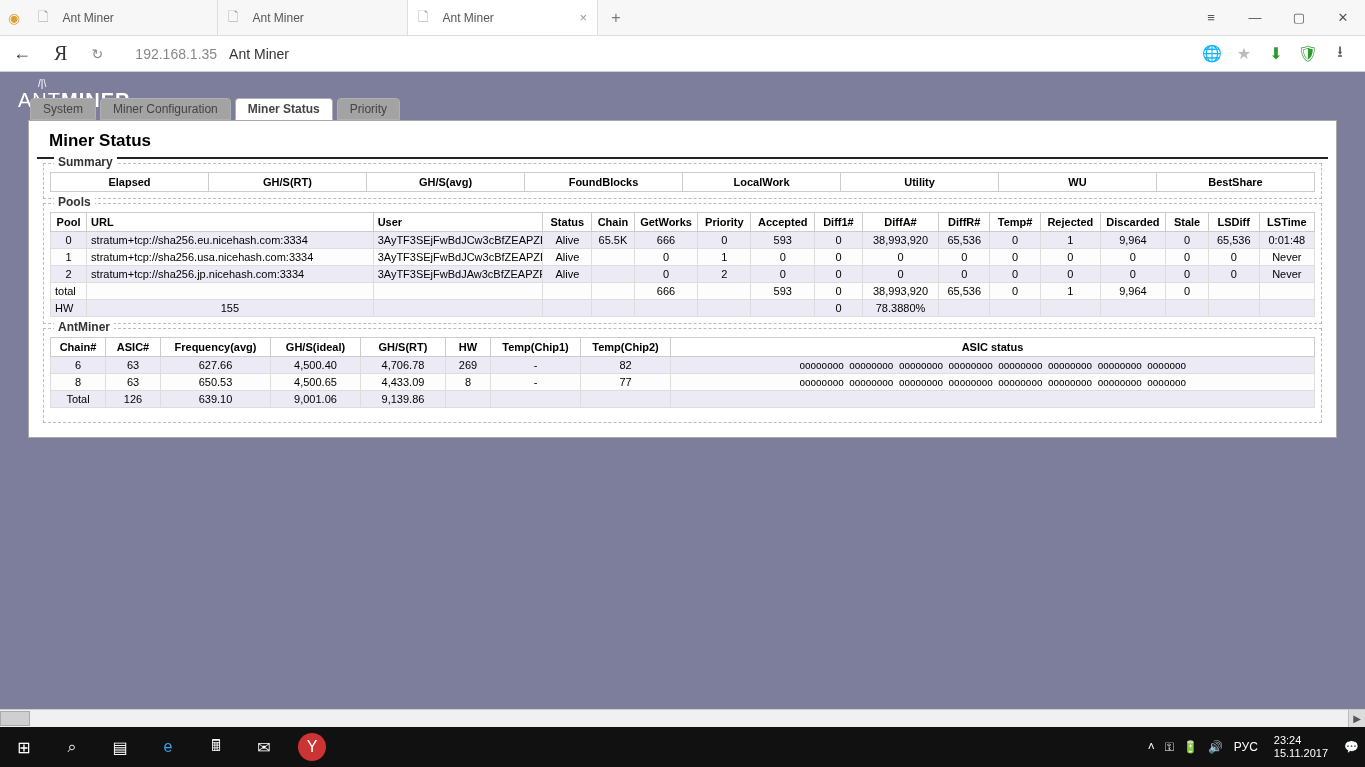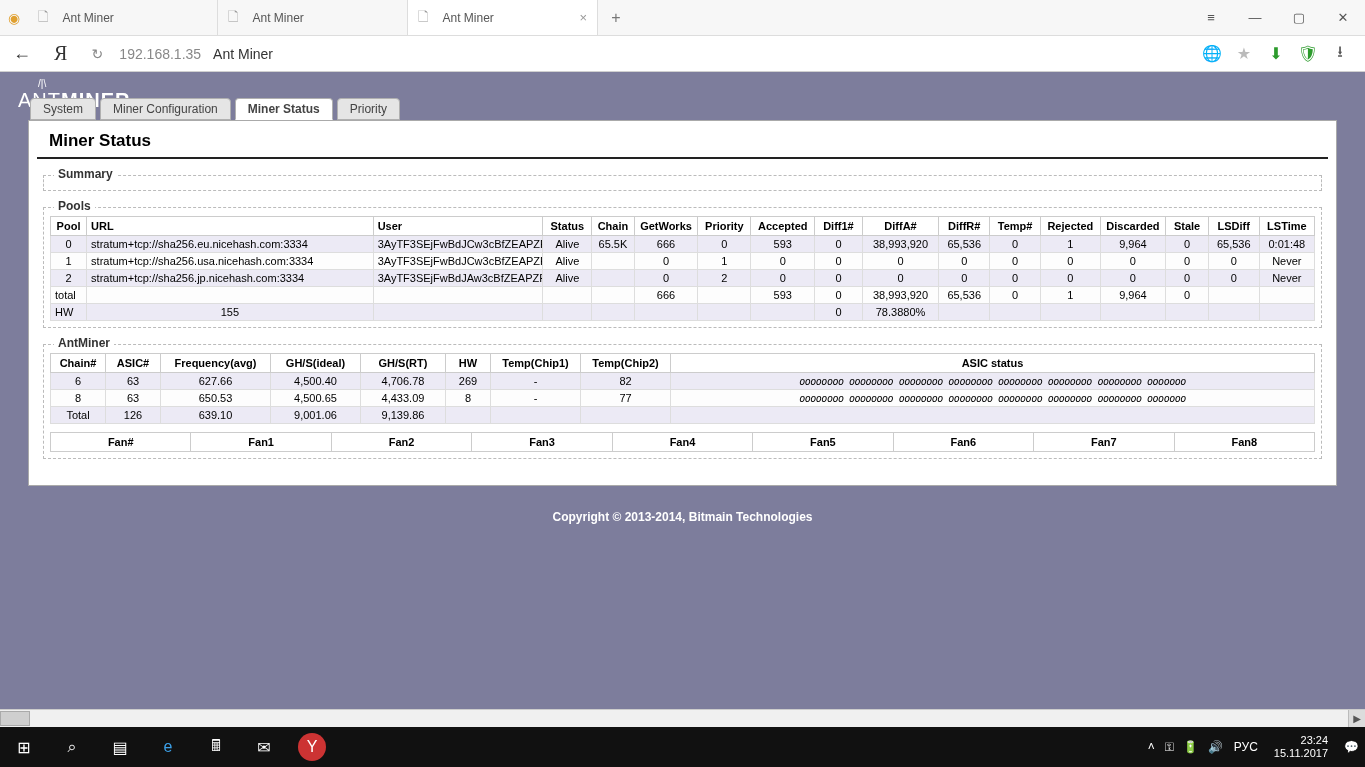--- a/index.html
+++ b/index.html
@@ -16,40 +16,40 @@
 .new-tab { width: 36px; display:flex; align-items:center; justify-content:center; color:#777; font-size:16px; }
 .win-controls { display:flex; align-items:center; gap: 0; }
 .win-controls span { width: 44px; height:36px; display:flex; align-items:center; justify-content:center; color:#555; font-size:13px; }
 
 
 .addr-row { height: 36px; background: #fff; display:flex; align-items:center; border-bottom: 1px solid #d0d0d0; padding: 0 8px; gap: 10px; }
 .nav-btn { width: 28px; height:28px; display:flex; align-items:center; justify-content:center; font-size:18px; color:#333; }
 .ya-logo { font-size: 20px; font-family: Georgia, serif; color:#333; padding: 0 8px; }
 .addr-refresh { width:24px; display:flex; align-items:center; justify-content:center; color:#888; font-size:14px; }
 .addr-input { flex:1; display:flex; align-items:center; font-size:14px; color:#333; }
-.addr-ip { color:#888; margin-right: 12px; }
+.addr-ip { color:#888; margin-right: 12px; margin-left: 16px; }
 .addr-right { display:flex; align-items:center; gap: 10px; padding-right: 6px; }
 .addr-right span { width: 22px; display:flex; align-items:center; justify-content:center; font-size:16px; }
 
 
 .page { background: #7d7d9c; height: calc(767px - 36px - 36px - 18px - 40px); overflow: auto; position: relative; }
 .logo-bar { height: 50px; padding: 6px 18px 0; }
 .logo-bar .txt { color:#fff; font-size:20px; letter-spacing: 1px; font-weight: 300; }
 .logo-bar .txt b { font-weight: 700; }
 .content-panel { background:#fff; margin: 0 28px 18px; border:1px solid #aaa; padding: 0 0 10px; }
 
 
 .page-tabs { display:flex; height: 22px; margin: -24px 0 0 30px; position: relative; }
-.page-tab { background:#e5e5e5; border:1px solid #b0b0b0; padding: 3px 12px; font-size:12px; color:#444; margin-right: 4px; border-top-left-radius:4px; border-top-right-radius:4px; cursor:pointer; }
+.page-tab { background:#a3a3a3; border:1px solid #b0b0b0; padding: 3px 12px; font-size:12px; color:#444; margin-right: 4px; border-top-left-radius:4px; border-top-right-radius:4px; cursor:pointer; }
 .page-tab.active { background:#fff; font-weight:700; border-bottom-color:#fff; }
 
 .content-panel h2 { font-size:17px; font-weight:700; padding: 10px 12px 6px; border-bottom:2px solid #222; margin: 0 8px; }
 
 
-.fs { margin: 16px 14px; border:1px dashed #bbb; padding: 8px 6px 6px; position:relative; }
+.fs { margin: 4px 14px; border:1px dashed #bbb; padding: 8px 6px 6px; position:relative; }
 .fs > .fs-legend { position:absolute; top:-9px; left:10px; background:#fff; padding: 0 4px; font-size:12px; font-weight:700; color:#333; }
 
 
 table.data { width:100%; border-collapse: collapse; font-size:11px; table-layout: fixed; }
 table.data th { background:#fff; border:1px solid #ccc; padding: 3px 4px; font-weight:700; text-align:center; white-space:nowrap; }
 table.data td { border:1px solid #ddd; padding: 2px 4px; text-align:center; white-space:nowrap; overflow:hidden; text-overflow:clip; }
 table.data tr.odd td { background:#eceaf5; }
 table.data tr.even td { background:#fdfdfd; }
 table.pools td.left, table.pools th.left { text-align:left; }
 
@@ -58,27 +58,27 @@
 
 
 .hscroll { height:18px; background:#f0f0f0; border-top:1px solid #ccc; position:relative; }
 .hscroll .thumb { position:absolute; left:0; top:1px; width:30px; height:15px; background:#cfcfcf; border:1px solid #aaa; }
 .hscroll .rbtn { position:absolute; right:0; top:0; width:17px; height:17px; background:#dcdcdc; border-left:1px solid #bbb; display:flex; align-items:center; justify-content:center; font-size:10px; color:#555;}
 
 
 .taskbar { position:absolute; bottom:0; left:0; right:0; height:40px; background:#111; display:flex; align-items:center; color:#fff; font-size:12px; }
 .taskbar .tbtn { width:48px; height:40px; display:flex; align-items:center; justify-content:center; font-size:16px; }
 .taskbar .tray { margin-left:auto; display:flex; align-items:center; gap:10px; padding-right:6px; }
-.taskbar .clock { text-align:right; line-height:1.2; font-size:11px; padding: 0 6px;}
+.taskbar .clock { text-align:left; line-height:1.2; font-size:11px; padding: 0 6px;}
 .green { color:#2c9b2c; }
 .shield-ic { color:#2c9b2c; }
 .globe-ic { color:#888; }
 .star-ic { color:#bbb; }
 .dl-ic { color:#555; }
-.asic-col { font-family: monospace; font-size: 10px; letter-spacing: -0.5px; font-style: italic; }
+.asic-col { font-family: monospace; font-size: 10px; letter-spacing: -0.5px; }
 </style>
 </head>
 <body>
 
 <div class="browser-chrome">
   <div class="tab-strip">
     <span class="circ-icon">◉</span>
     <div class="tab">
       <span class="doc-ic">🗋</span>
       <span>Ant Miner</span>
@@ -132,20 +132,30 @@
     <div class="page-tab">Priority</div>
   </div>
 
   <div class="content-panel">
     <h2>Miner Status</h2>
 
     <div class="fs">
       <span class="fs-legend">Summary</span>
       <table class="data">
         <tbody>
+            <tr id="sum-h">
+              <th>Elapsed</th>
+              <th>GH/S(RT)</th>
+              <th>GH/S(avg)</th>
+              <th>FoundBlocks</th>
+              <th>LocalWork</th>
+              <th>Utility</th>
+              <th>WU</th>
+              <th>BestShare</th>
+            </tr>
       </tbody>
         </table>
     </div>
 
     <div class="fs">
       <span class="fs-legend">Pools</span>
       <table class="data pools">
         <colgroup>
           <col style="width:34px">
             <col style="width:270px">
@@ -345,37 +355,25 @@
               <td></td>
               <td></td>
               <td></td>
               <td class="asic-col"></td>
             </tr>
           </tbody>
       </table>
       <div style="height:8px;"></div>
       <table class="data">
         <tbody>
-            <tr id="fan-h">
-              <th>Fan#</th>
-              <th>Fan1</th>
-              <th>Fan2</th>
-              <th>Fan3</th>
-              <th>Fan4</th>
-              <th>Fan5</th>
-              <th>Fan6</th>
-              <th>Fan7</th>
-              <th>Fan8</th>
-            </tr>
       </tbody>
         </table>
     </div>
 
   </div>
-  <div class="copy">Copyright © 2013-2014, Bitmain Technologies</div>
 </div>
 
 <div class="hscroll">
   <div class="thumb"></div>
   <div class="rbtn">▶</div>
 </div>
 
 <div class="taskbar">
   <div class="tbtn">⊞</div>
   <div class="tbtn">⌕</div>

